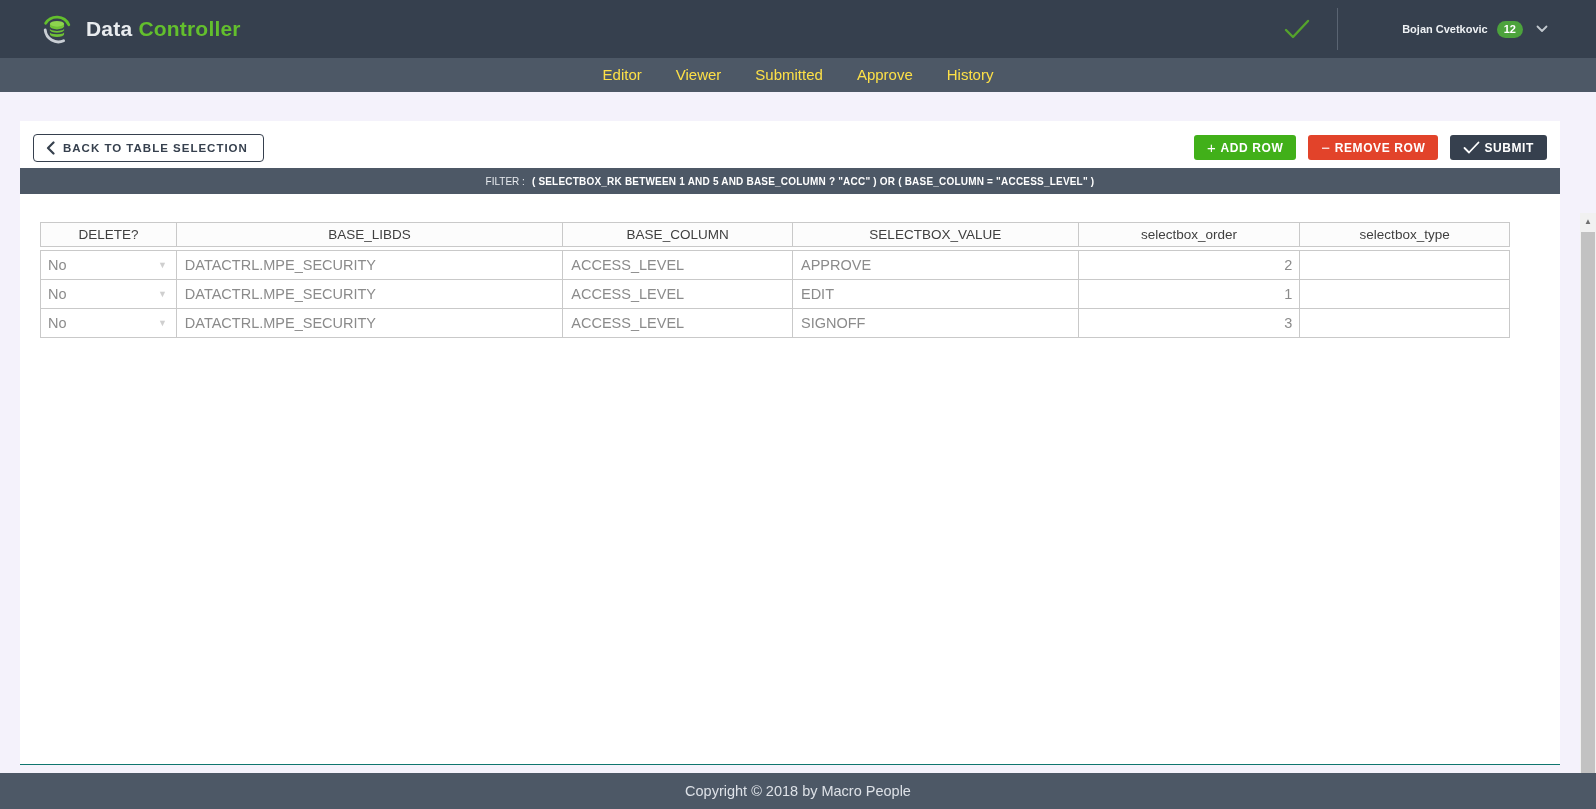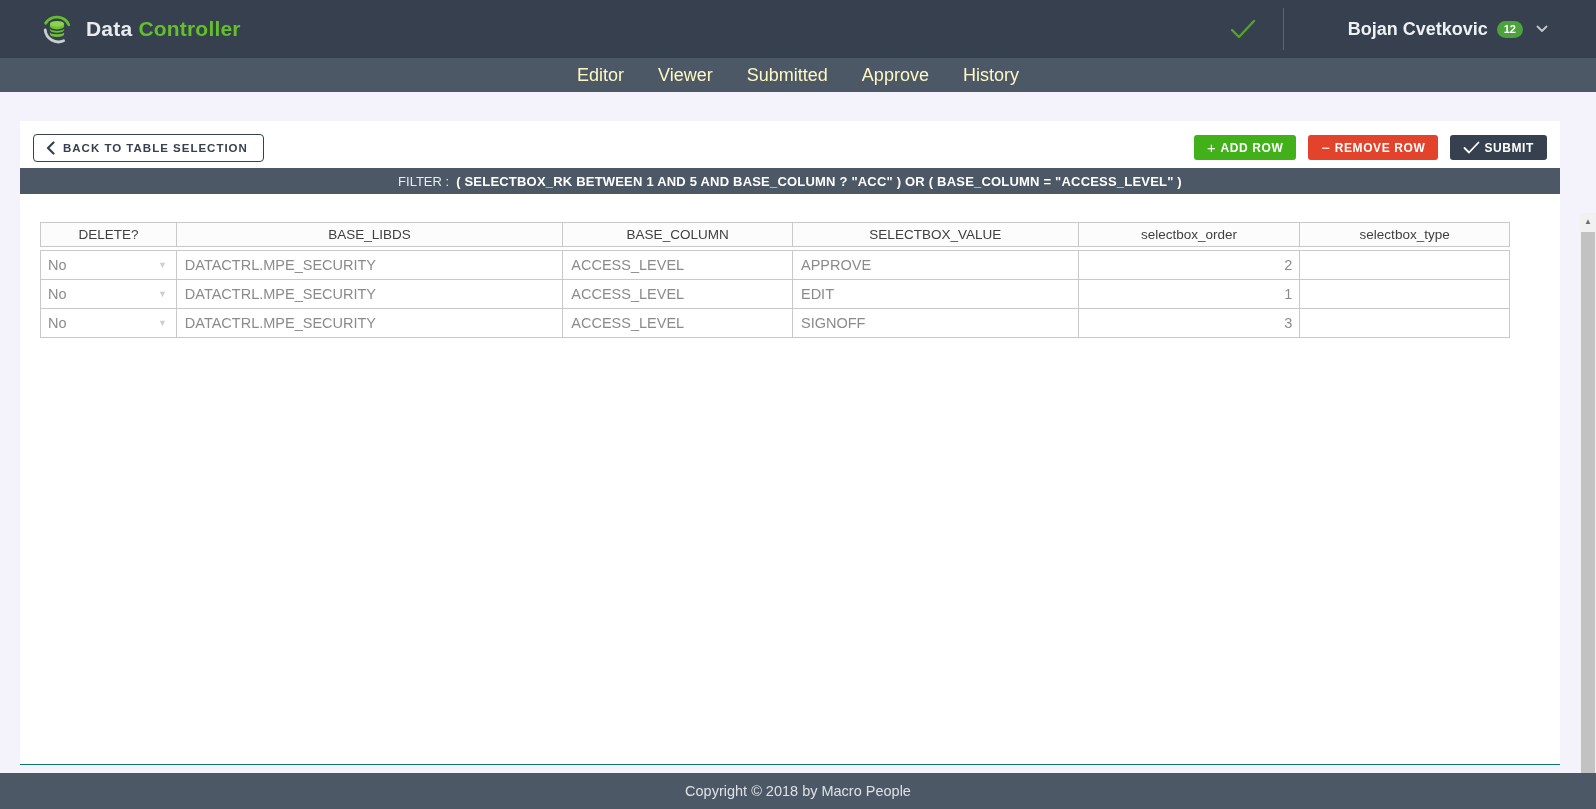--- a/index.html
+++ b/index.html
@@ -17,34 +17,34 @@
     padding: 0 48px 0 40px;
   }
   .brand { display: flex; align-items: center; gap: 12px; cursor: pointer; }
   .brand-text { font-size: 21px; font-weight: bold; letter-spacing: .2px; }
   .brand-primary { color: #e9ecef; }
   .brand-secondary { color: #63bf2d; }
   .topnav-right { display: flex; align-items: center; }
   .nav-check { margin-right: 26px; display: flex; align-items: center; }
   .nav-divider { width: 1px; height: 42px; background: #5a6472; margin-right: 32px; }
   .user-area { display: flex; align-items: center; gap: 9px; cursor: pointer; }
-  .user-name { color: #eef1f4; font-size: 18px; font-weight: 600; margin-left: 32px; }
+  .user-name { color: #eef1f4; font-size: 11px; font-weight: 600; margin-left: 32px; }
   .user-badge {
     background: #4ca33c; color: #fff; font-size: 11px; font-weight: bold;
     border-radius: 10px; padding: 3px 7px; line-height: 1;
   }
   .chevron-down { margin-left: 4px; display: flex; }
 
   
   .subnav {
     height: 34px; background: #4d5866;
     display: flex; align-items: center; justify-content: center; gap: 4px;
   }
   .subnav-tab {
-    color: #fef9c3; font-size: 18px; padding: 0 15px; line-height: 34px;
+    color: #fde047; font-size: 15px; padding: 0 15px; line-height: 34px;
     cursor: pointer;
   }
 
   
   .content-area { height: 681px; position: relative; }
   .card {
     margin-left: 20px; margin-top: 29px; width: 1540px; height: 644px;
     background: #ffffff; border-bottom: 1px solid #0f766e;
   }
   .card-header {
@@ -70,21 +70,21 @@
     cursor: pointer; font-family: "Liberation Sans", sans-serif;
   }
   .btn-add { background: #41b019; }
   .btn-remove { background: #e2432a; }
   .btn-submit { background: #36404e; }
   .btn-glyph { font-size: 15px; font-weight: normal; line-height: 1; }
 
   .filter-bar {
     height: 26px; background: #4d5866; color: #fff;
     display: flex; align-items: center; justify-content: center; gap: 7px;
-    font-size: 13px; cursor: pointer;
+    font-size: 10px; cursor: pointer;
   }
   .filter-prefix { font-weight: normal; color: #e8ebef; }
   .filter-expression { font-weight: bold; letter-spacing: .2px; }
 
   
   .grid { margin: 28px 0 0 20px; width: 1470px; font-size: 14.5px; }
   .grid-row { display: flex; }
   .thead {
     border: 1px solid #c9c9c9; margin-bottom: 3px; background: #fcfcfc;
   }

